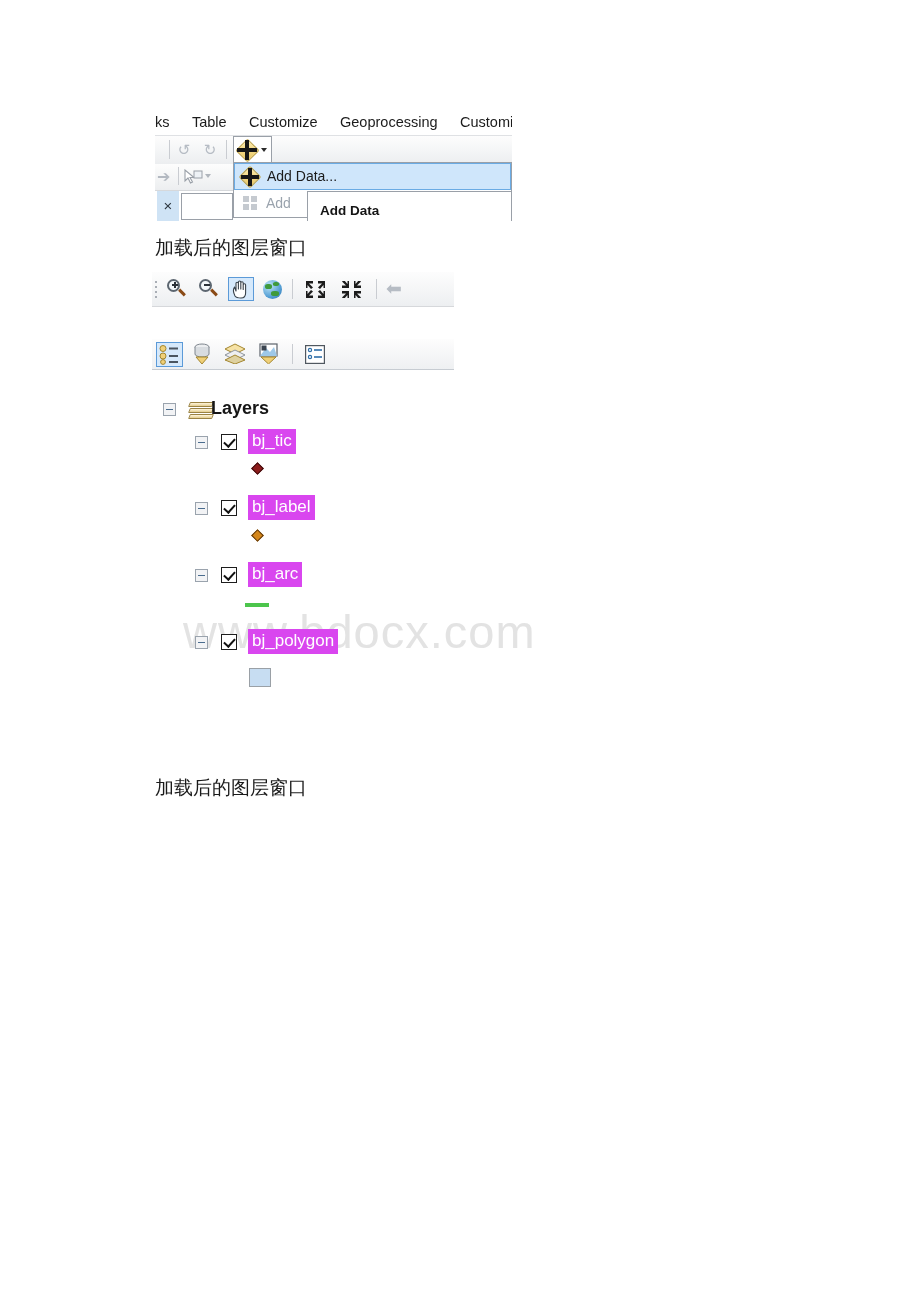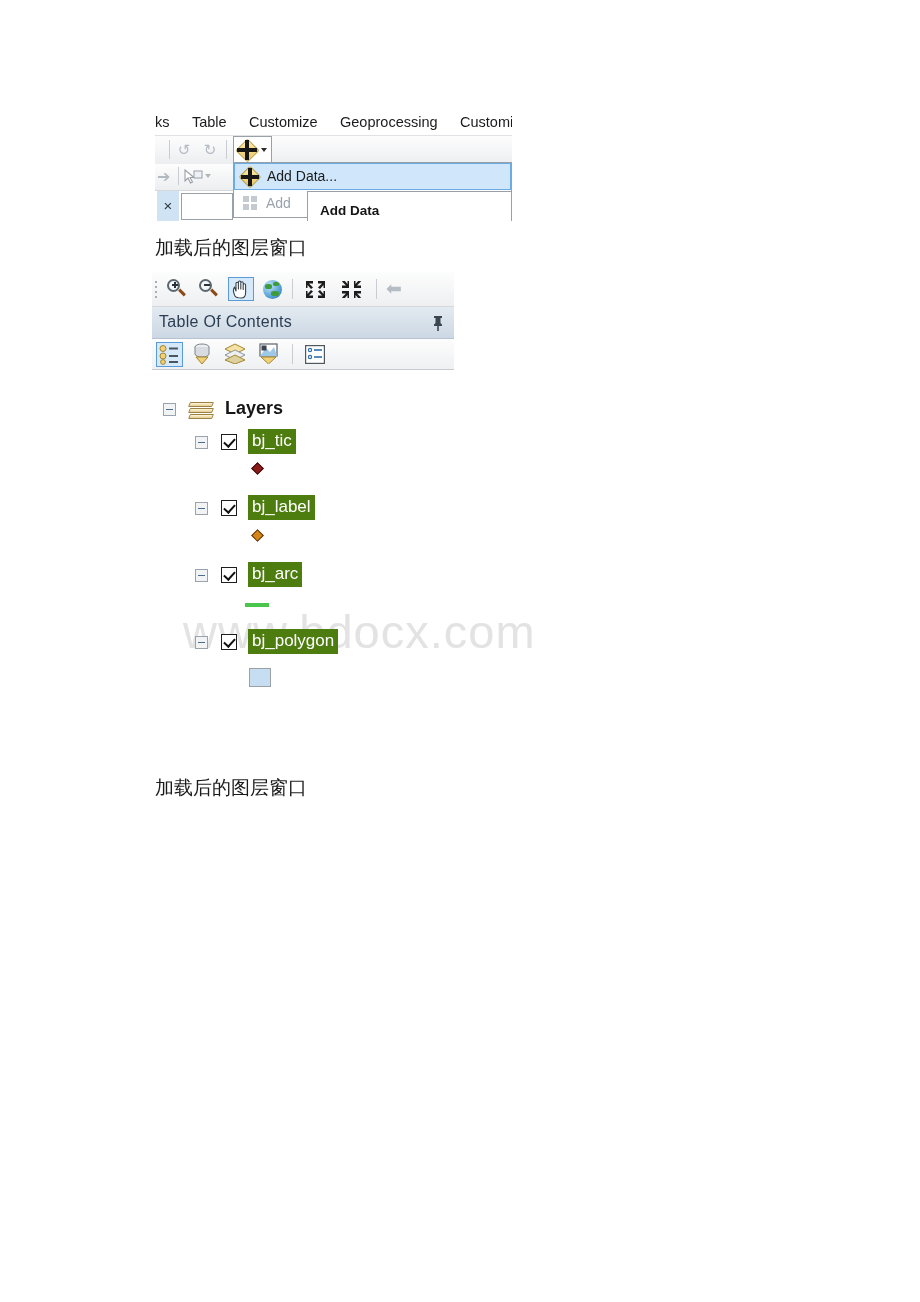--- a/index.html
+++ b/index.html
@@ -415,21 +415,21 @@
     position: absolute;
     left: 3.5px; top: 0.5px;
     width: 5px; height: 9px;
     border: solid #111111;
     border-width: 0 2.2px 2.2px 0;
     transform: rotate(42deg);
   }
 
   .layer-name {
     position: absolute;
-    background: #4d7c0f;
+    background: #d946ef;
     color: #ffffff;
     font-size: 17px;
     font-family: "Liberation Sans", sans-serif;
     padding: 1px 4px 2px 4px;
     line-height: 22px;
     white-space: nowrap;
   }
 
   .layers-root {
     position: absolute;
@@ -619,28 +619,20 @@
         <path d="M7 10 L0 10 L0 12.5 L4 12.5 L0 16.5 L2 18 L5.5 14 L5.5 17 L7 17 Z" fill="#1c1c1c"></path>
         <path d="M12 10 L19 10 L19 12.5 L15 12.5 L19 16.5 L17 18 L13.5 14 L13.5 17 L12 17 Z" fill="#1c1c1c"></path>
       </svg>
     </div>
 
     <div class="vsep" style="left:224px; top:7px; height:20px;"></div>
 
     <div class="backarrow noselect" style="left:234px;">⬅</div>
   </div>
 
-  <div class="toc-title">
-    <div class="t noselect">Table Of Contents</div>
-    <div class="pin">
-      <svg width="12" height="16" viewBox="0 0 12 16" aria-hidden="true">
-        <path d="M2 1 L10 1 L10 3 L8.5 3 L8.5 8 L10 9.5 L10 11 L6.8 11 L6.8 16 L5.2 16 L5.2 11 L2 11 L2 9.5 L3.5 8 L3.5 3 L2 3 Z" fill="#3b4650"></path>
-      </svg>
-    </div>
-  </div>
 
   <div class="toc-tools">
     <div class="tocbtn active" style="left:4px;">
       <svg width="22" height="20" viewBox="0 0 22 20" style="margin:2px 0 0 2px;" aria-hidden="true">
         <circle cx="4" cy="3.5" r="3" fill="#f0d078" stroke="#a3862f" stroke-width="1"></circle>
         <circle cx="4" cy="11" r="3" fill="#f0d078" stroke="#a3862f" stroke-width="1"></circle>
         <circle cx="4" cy="17" r="2.4" fill="#f0d078" stroke="#a3862f" stroke-width="1"></circle>
         <rect x="10" y="2.5" width="9" height="2" fill="#4a5560"></rect>
         <rect x="10" y="10" width="9" height="2" fill="#4a5560"></rect>
         <rect x="10" y="16" width="9" height="2" fill="#4a5560"></rect>
@@ -687,21 +679,21 @@
 
 <div id="fig-tree">
 
   <div class="row" style="left:8px; top:5px;">
     <div class="exp" style="left:0px; top:6px;"></div>
     <div class="ic-layers" style="left:26px; top:5px;">
       <i style="top:0px;"></i>
       <i style="top:6px;"></i>
       <i style="top:12px;"></i>
     </div>
-    <div class="layers-root" style="left:62px; top:1px;">Layers</div>
+    <div class="layers-root" style="left:48px; top:1px;">Layers</div>
   </div>
 
   <div class="row" style="left:40px; top:38px;">
     <div class="exp" style="left:0px; top:6px;"></div>
     <div class="chk" style="left:26px; top:4px;"></div>
     <div class="layer-name" style="left:53px; top:-1px;">bj_tic</div>
   </div>
   <div class="sym-diamond" style="left:98px; top:72px; background:#8c1c1c; border:1.3px solid #3a0a0a; box-sizing:border-box;"></div>
 
   <div class="row" style="left:40px; top:104px;">

